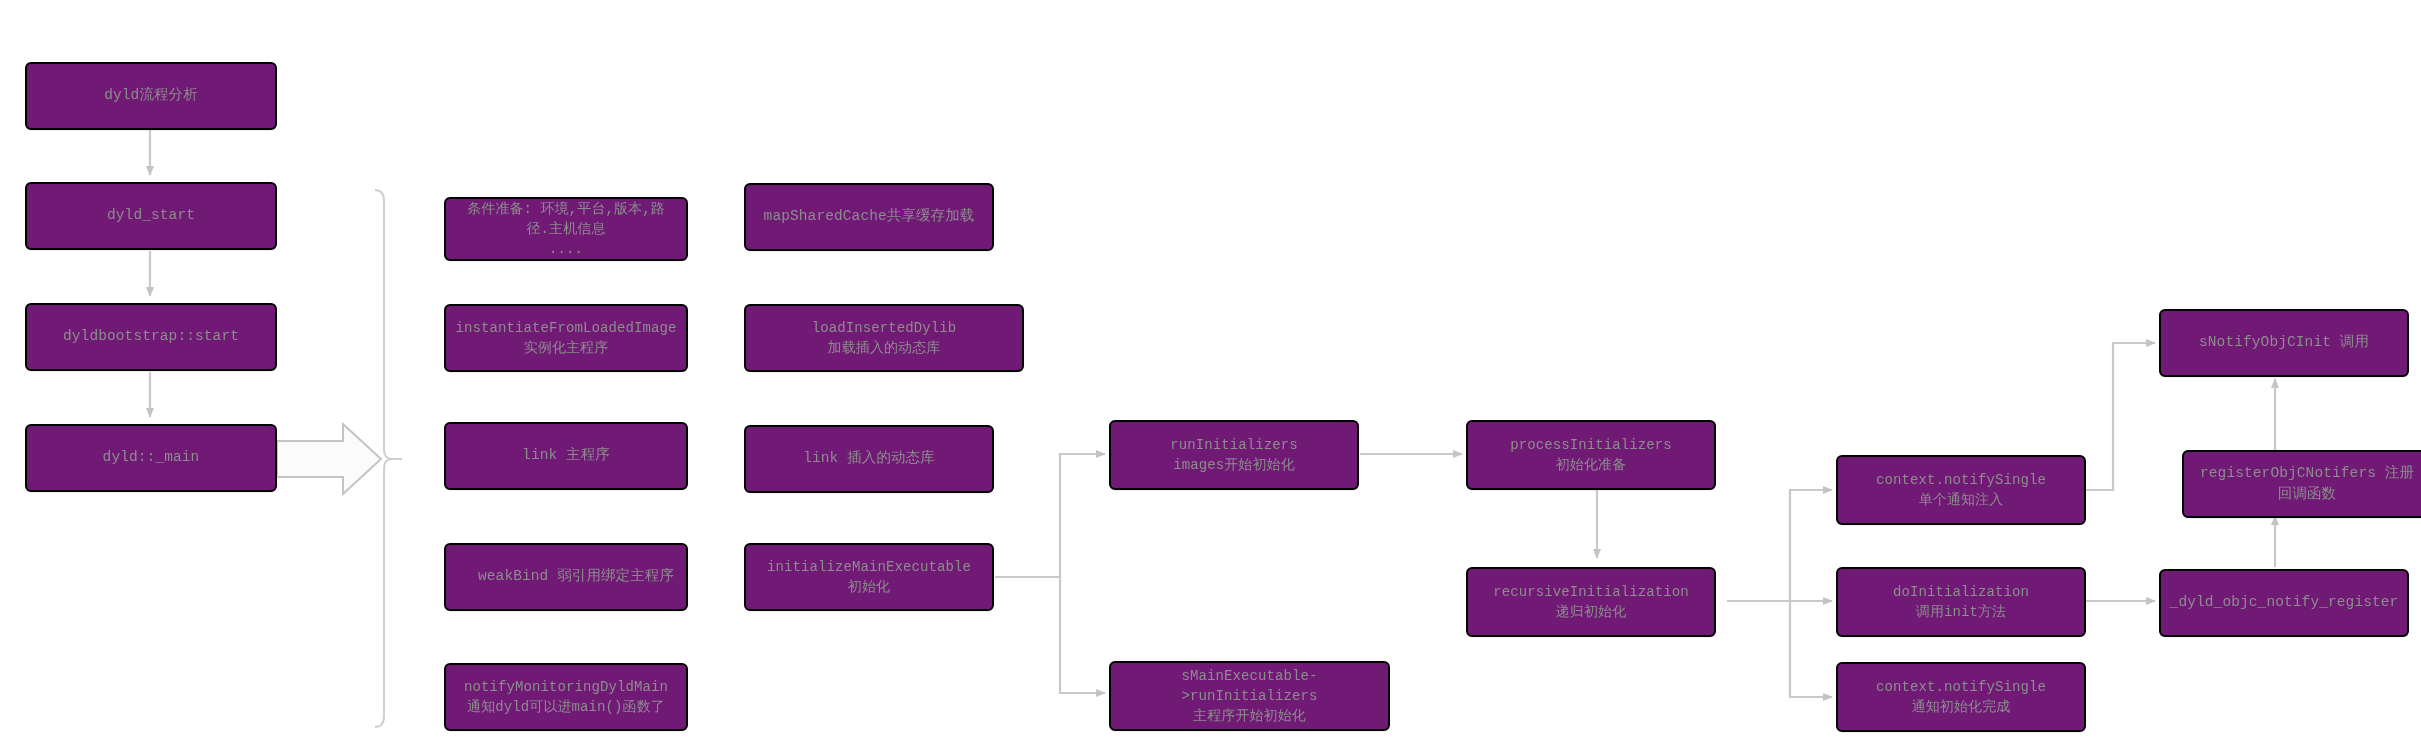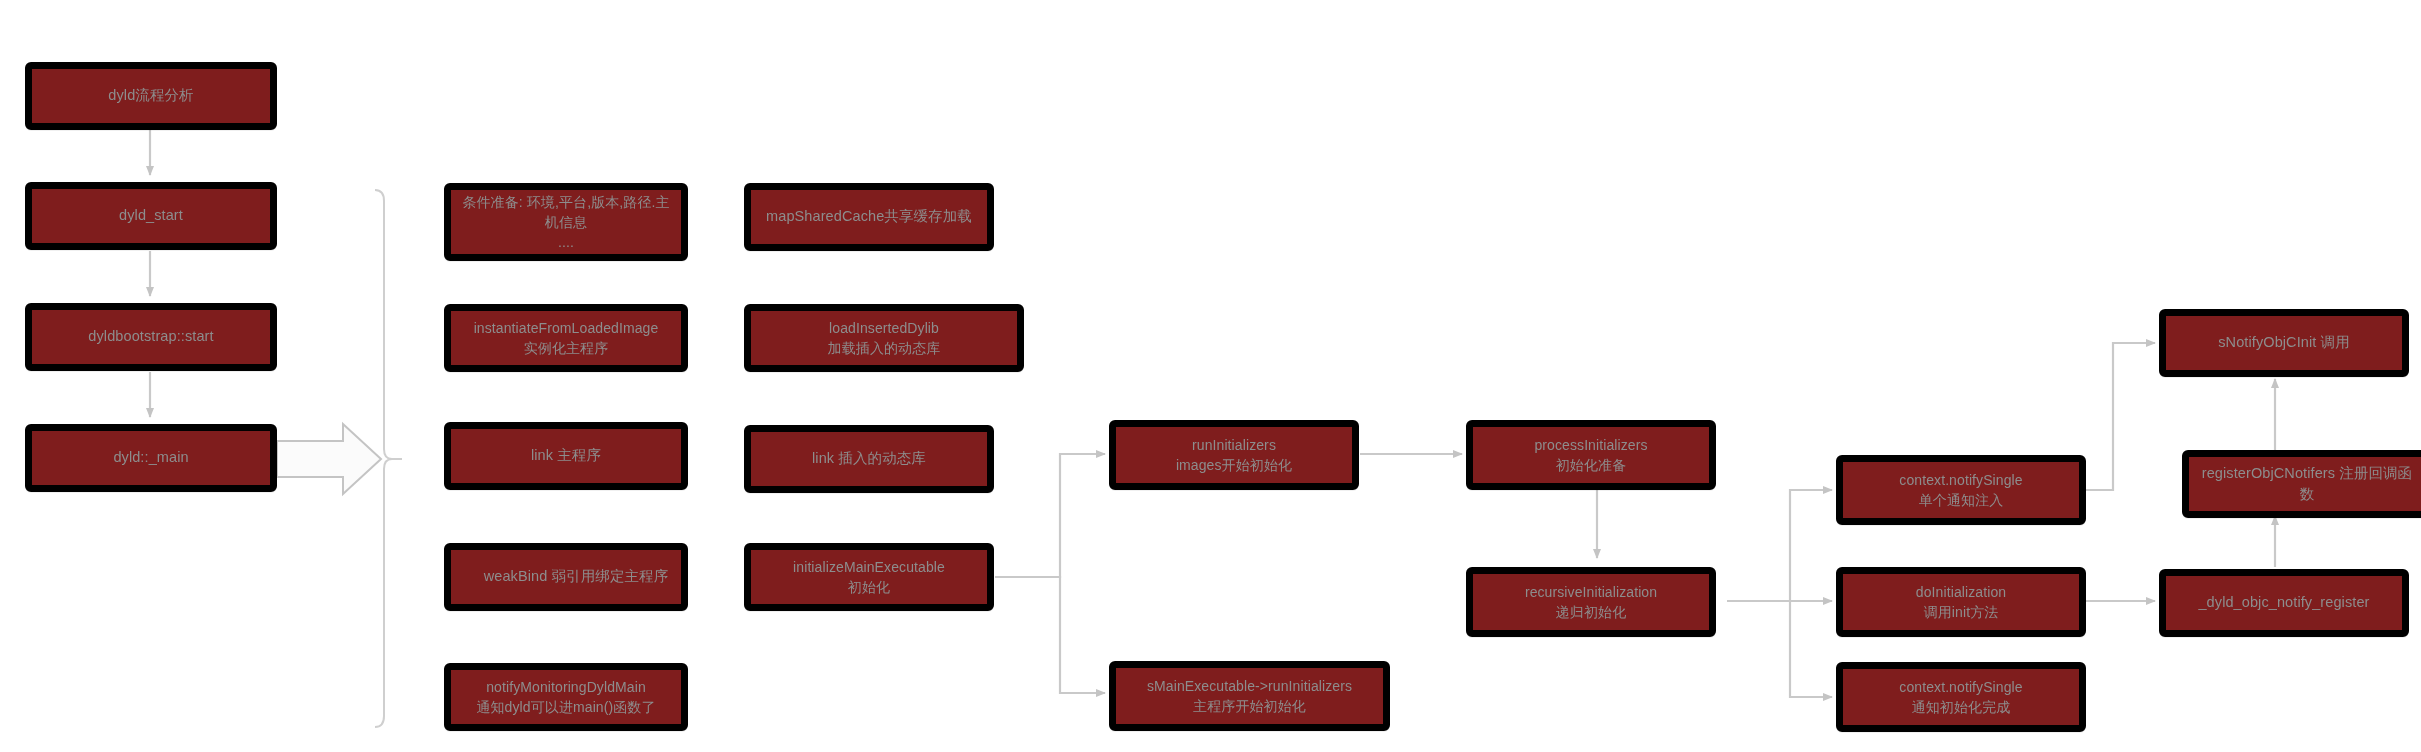--- a/index.html
+++ b/index.html
@@ -6,30 +6,31 @@
   body{
     width:2421px;height:752px;overflow:hidden;
     font-family:"Liberation Sans","DejaVu Sans",sans-serif;
     color:#8a8a8a;
   }
   #stage{position:relative;width:2421px;height:752px;}
   #wires{position:absolute;left:0;top:0;width:2421px;height:752px;pointer-events:none;}
   .node{
     position:absolute;
     box-sizing:border-box;
-    background:#7f1d1d;
-    border:7px solid #000000;
+    background:#701a75;
+    border:2px solid #000000;
     border-radius:6px;
     display:flex;align-items:center;justify-content:center;
     text-align:center;
     color:#8d8d8d;
     font-size:14px;
     line-height:1.45;
     letter-spacing:.1px;
     box-shadow:0 1px 0 rgba(0,0,0,.06);
+    font-family:Liberation Mono, monospace;
   }
   .node .txt{padding:0 10px;white-space:pre-line;}
   .node.one-line{font-size:14.5px;}
 </style>
 </head>
 <body>
 
 <div id="stage">
 
   <svg id="wires" viewBox="0 0 2421 752">
@@ -81,21 +82,21 @@
   <div class="node one-line" style="left:25px;top:182px;width:252px;height:68px;">
     <span class="txt">dyld_start</span>
   </div>
   <div class="node one-line" style="left:25px;top:303px;width:252px;height:68px;">
     <span class="txt">dyldbootstrap::start</span>
   </div>
   <div class="node one-line" style="left:25px;top:424px;width:252px;height:68px;">
     <span class="txt">dyld::_main</span>
   </div>
 
-  <div class="node" style="left:444px;top:183px;width:244px;height:78px;">
+  <div class="node" style="left:444px;top:197px;width:244px;height:64px;">
     <span class="txt">条件准备: 环境,平台,版本,路径.主机信息
 ....</span>
   </div>
   <div class="node" style="left:444px;top:304px;width:244px;height:68px;">
     <span class="txt">instantiateFromLoadedImage
 实例化主程序</span>
   </div>
   <div class="node one-line" style="left:444px;top:422px;width:244px;height:68px;justify-content:center;">
     <span class="txt">link 主程序</span>
   </div>

